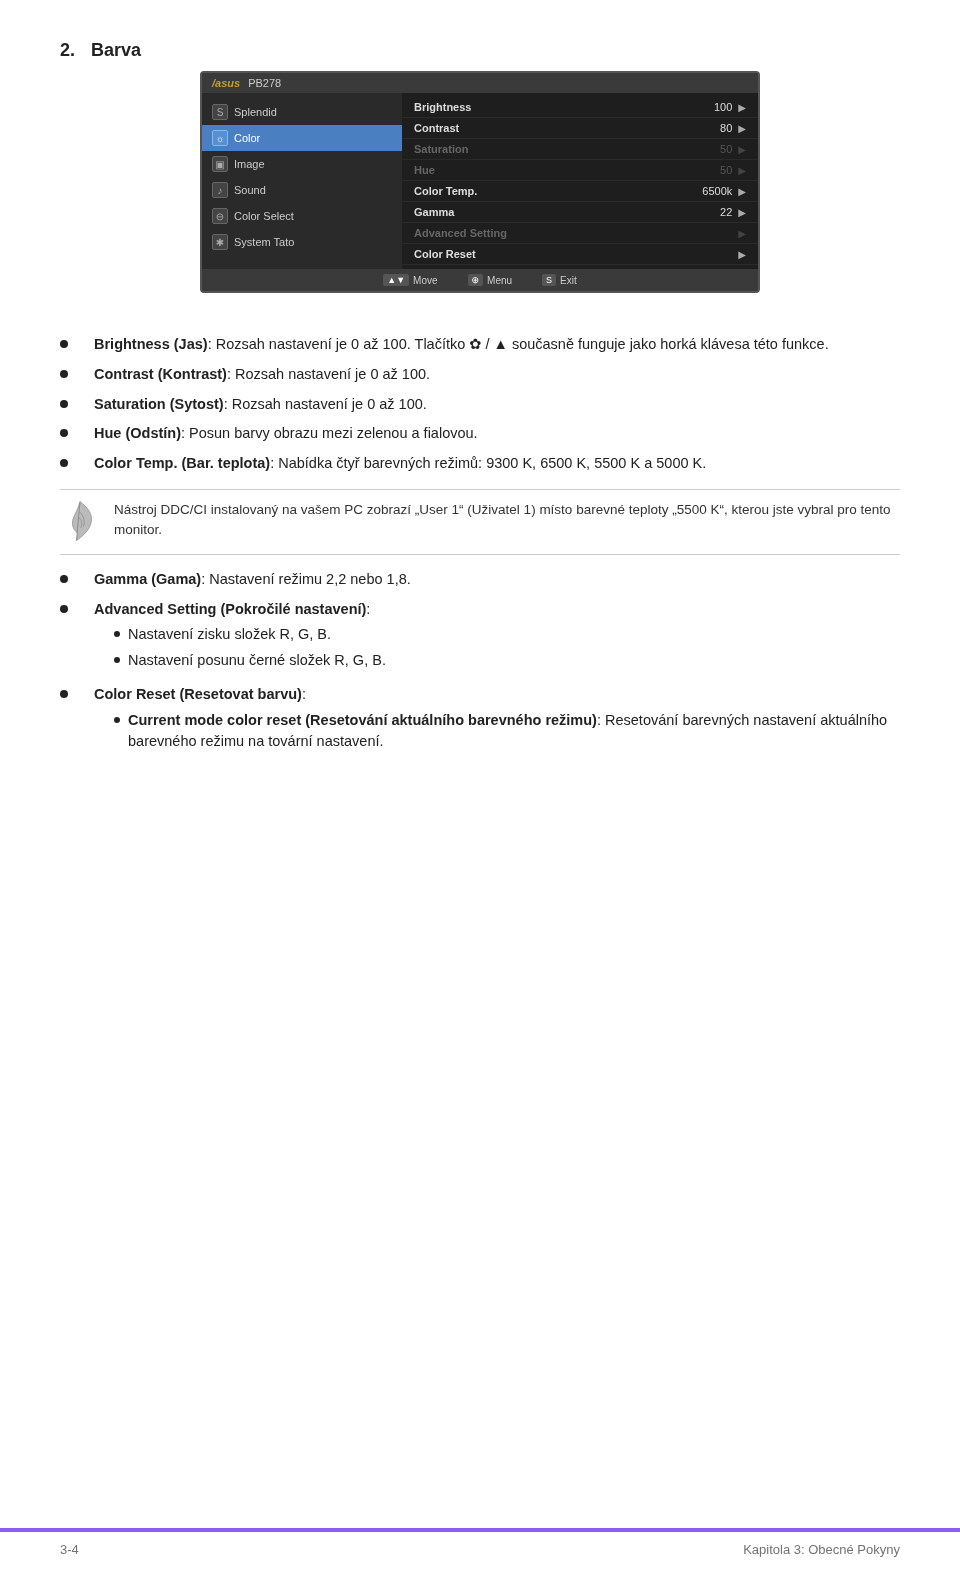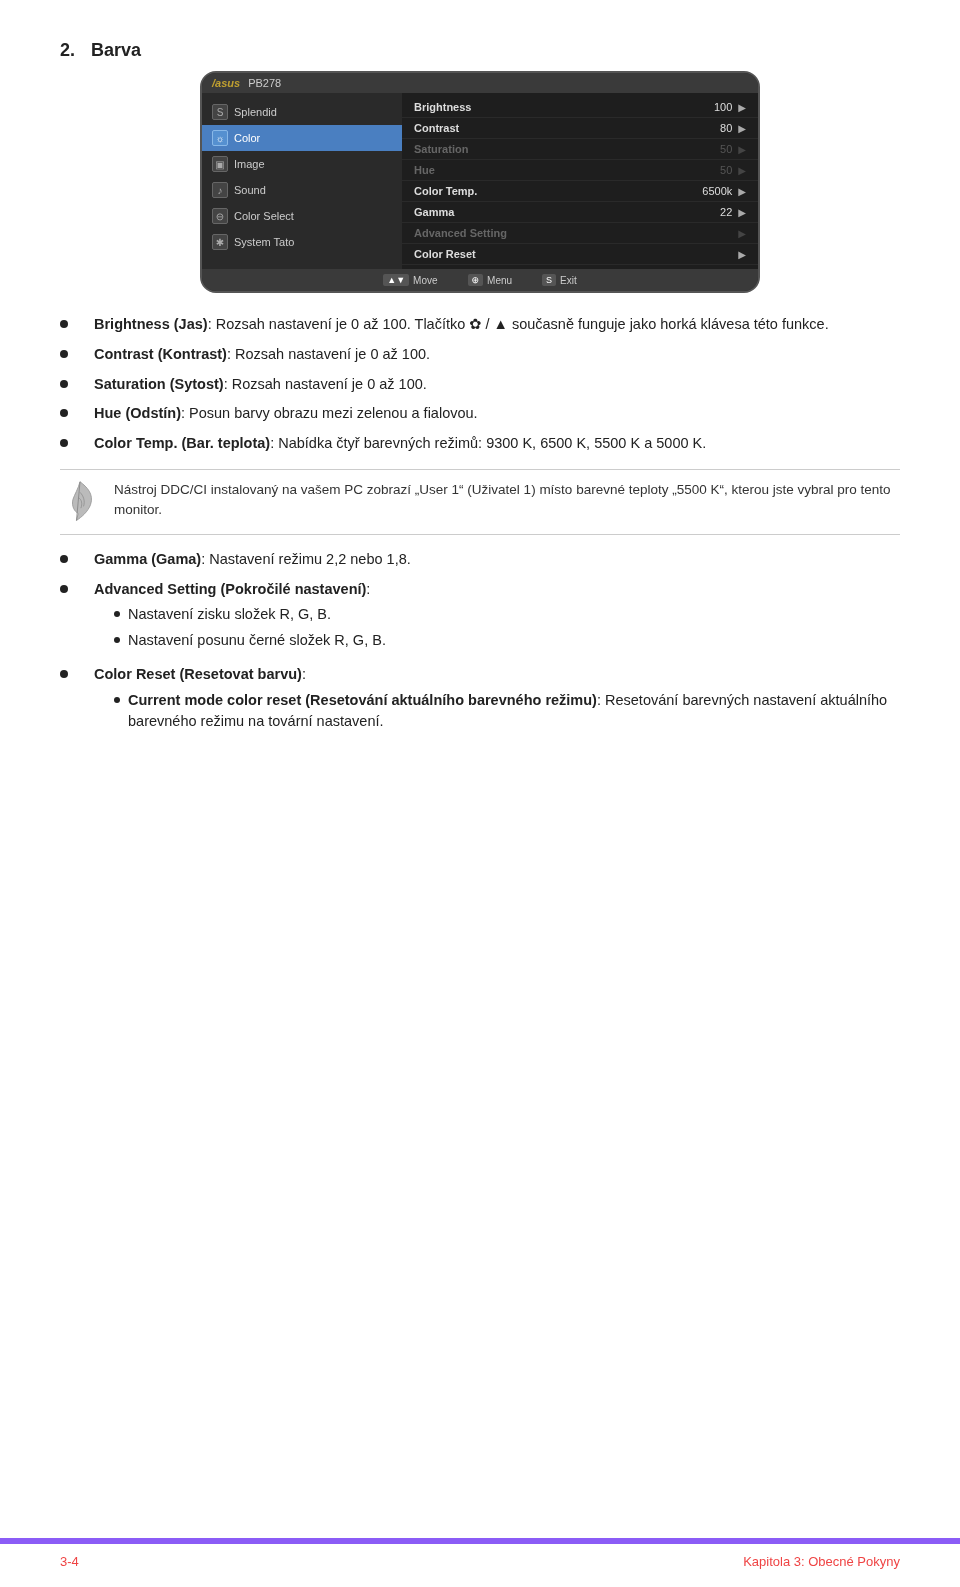--- a/index.html
+++ b/index.html
@@ -37,24 +37,24 @@
     .section-subtitle {
       font-size: 14px;
       color: #333;
       margin-bottom: 16px;
       margin-left: 34px;
     }
 
     
     .monitor-osd {
       width: 560px;
-      margin: 0 auto 21px auto;
+      margin: 0 auto 41px auto;
       border: 2px solid #555;
       background: #2a2a2a;
-      border-radius: 16px;
+      border-radius: 4px;
       overflow: hidden;
       font-size: 12px;
     }
     .osd-title-bar {
       background: #3a3a3a;
       padding: 4px 10px;
       display: flex;
       align-items: center;
       gap: 8px;
     }
@@ -245,30 +245,30 @@
     .note-text {
       flex: 1;
       font-size: 13.5px;
       color: #333;
       line-height: 1.5;
     }
 
     
     .page-footer {
       position: absolute;
-      bottom: 18px;
+      bottom: 30px;
       left: 0;
       right: 0;
       display: flex;
       justify-content: space-between;
       padding: 0 60px;
-      border-top: 6px solid #8b5cf6;
+      border-top: 4px solid #8b5cf6;
       padding-top: 10px;
       font-size: 13px;
-      color: #ef4444;
+      color: #737373;
     }
   </style>
 </head>
 <body>
 
 <div class="page-container">
 
   <div class="section-heading">
     <span class="section-number">2.</span>
     <span class="section-title">Barva</span>

